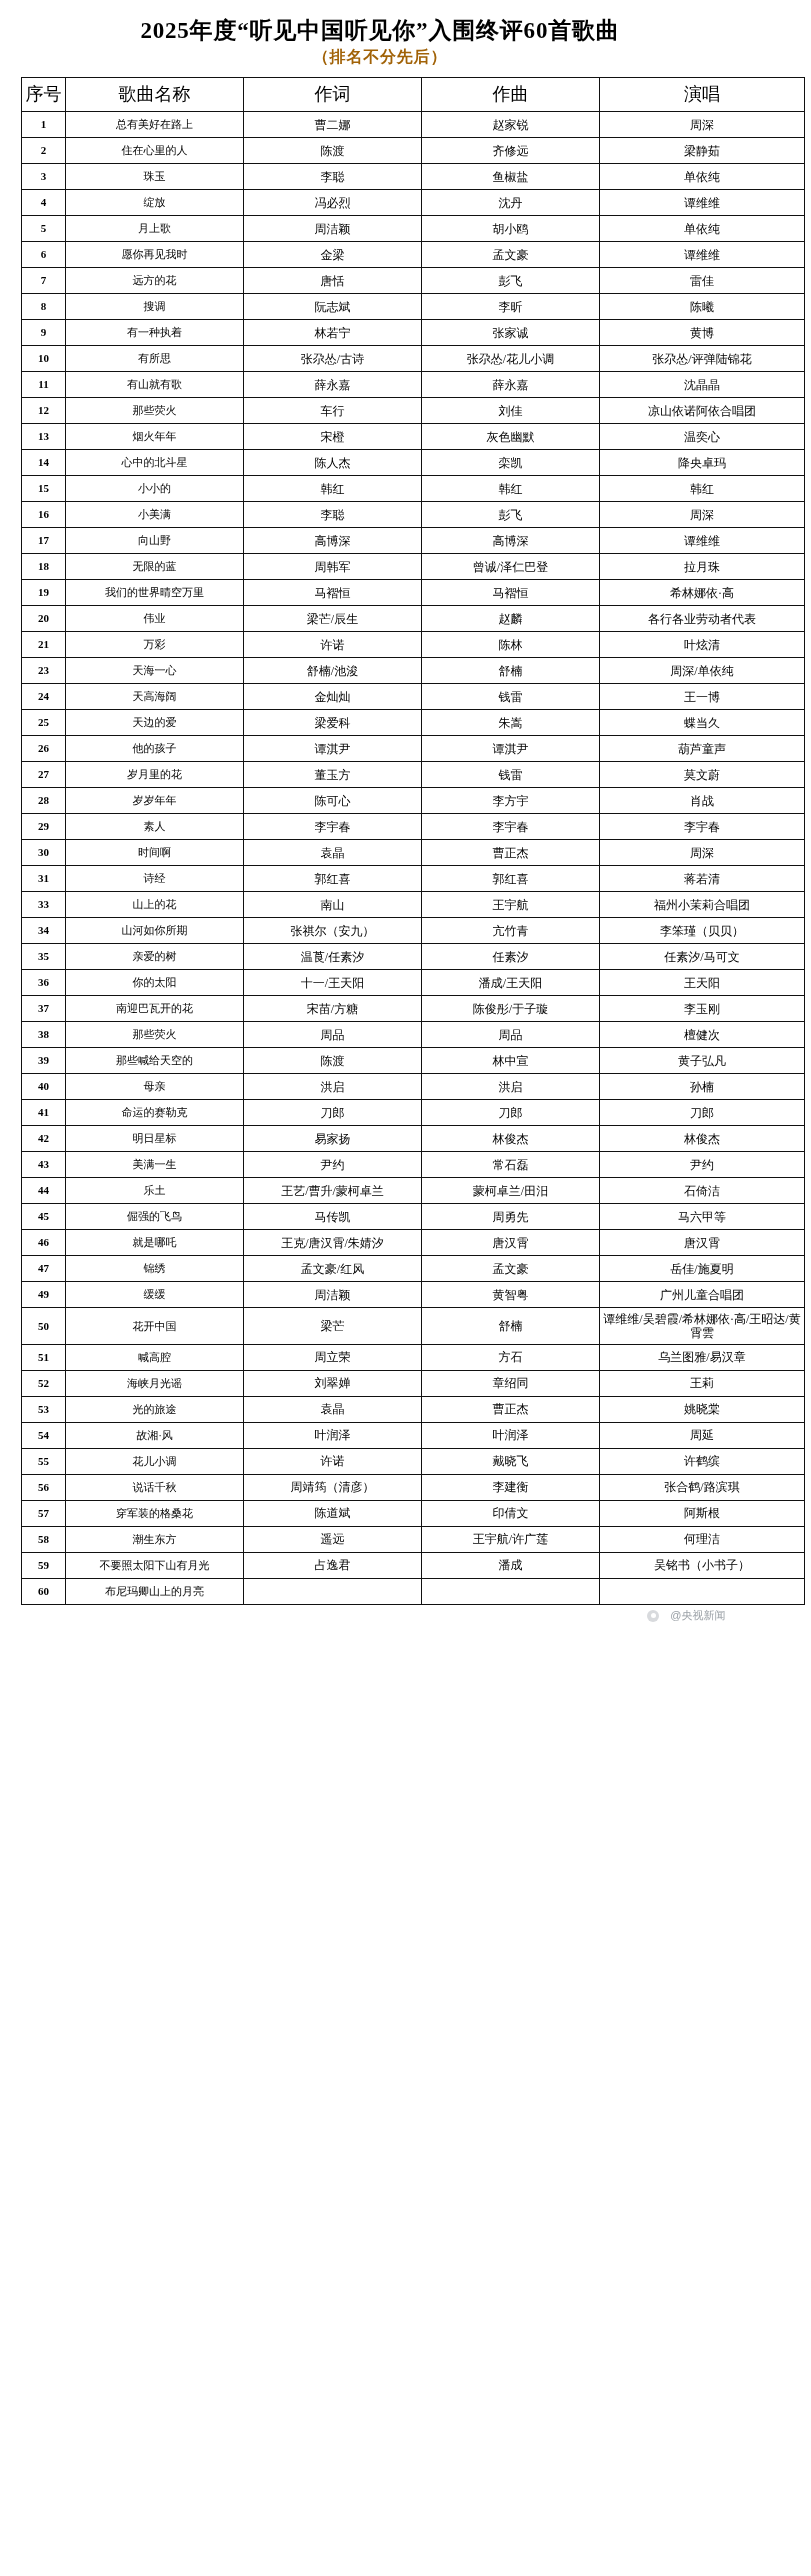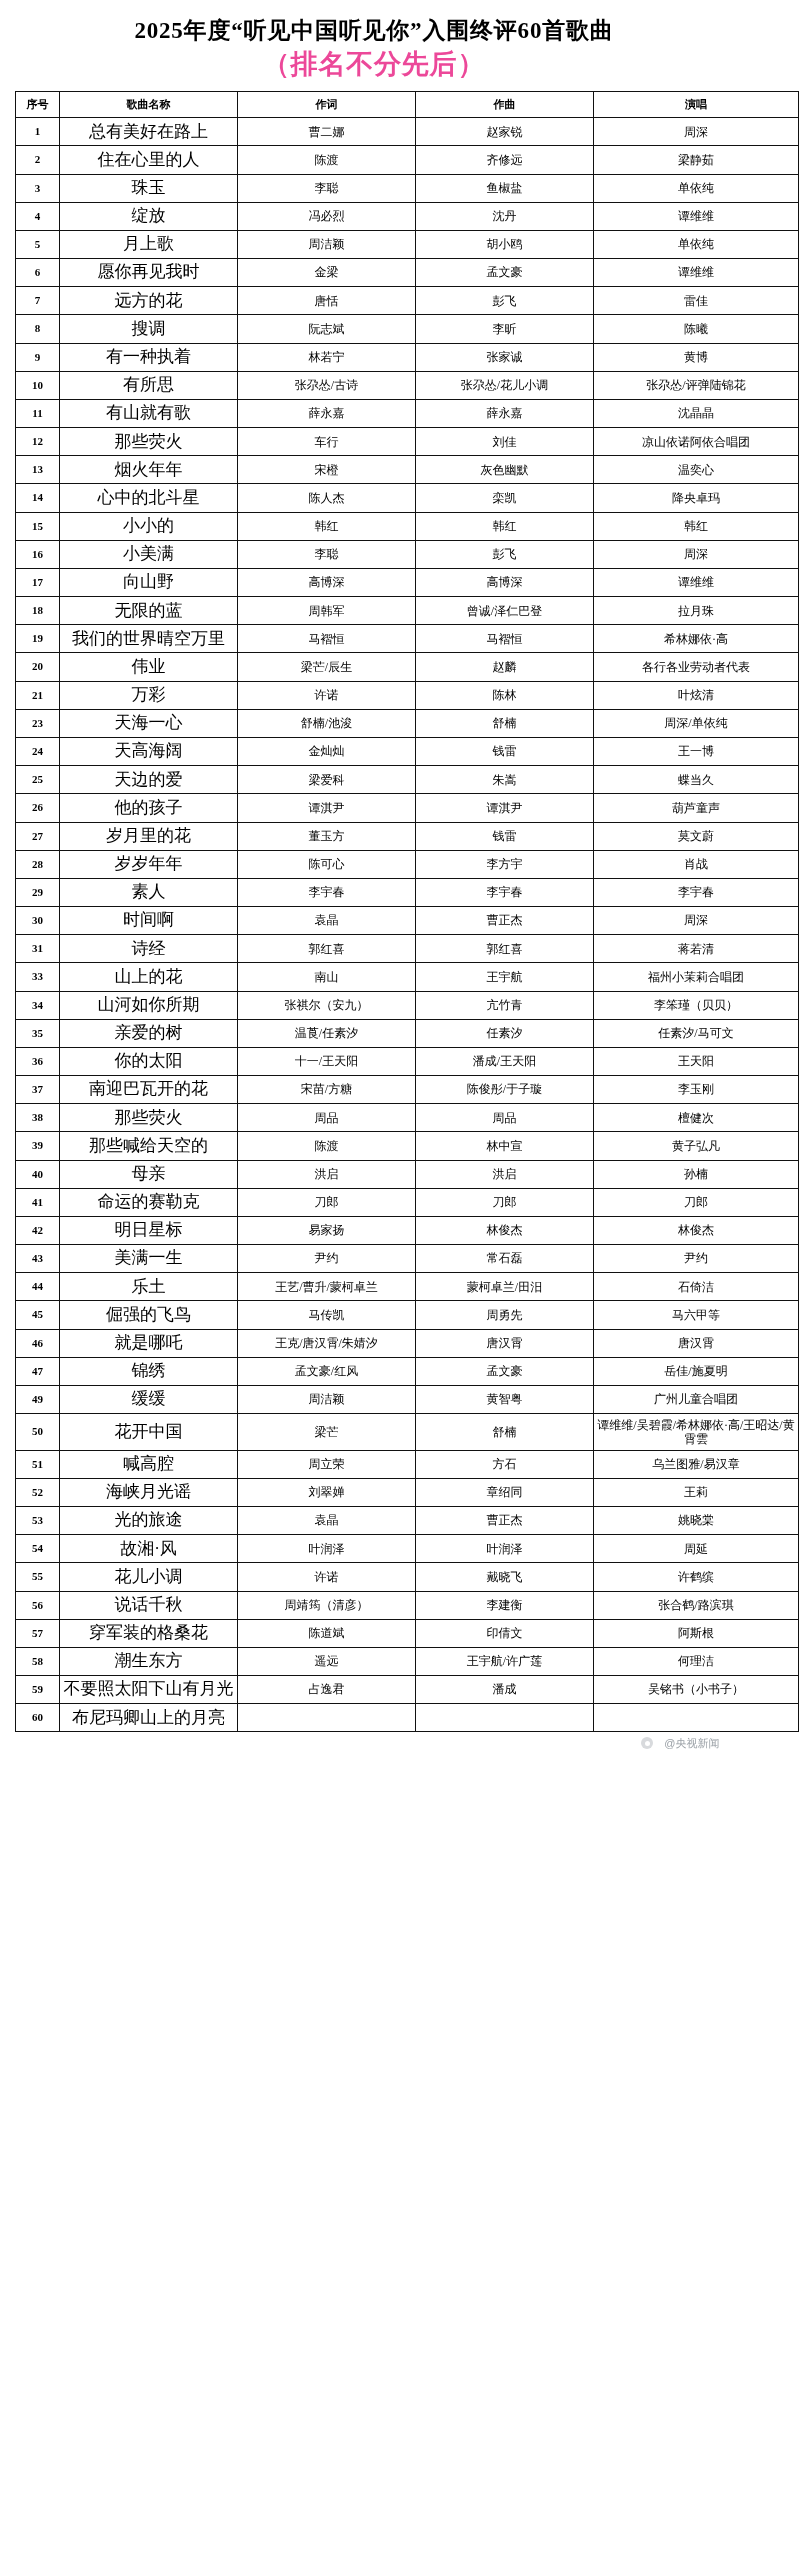--- a/index.html
+++ b/index.html
@@ -10,41 +10,42 @@
   body {
     width: 812px;
     font-family: "Liberation Sans", sans-serif;
     color: #000000;
   }
   .page {
     width: 748px;
     box-sizing: border-box;
     padding: 12px 15px 8.5px 15px;
     background: #ffffff;
+    margin-left: 6px;
   }
   .title-block {
     text-align: center;
     margin: 5px 0 8.5px 0;
   }
   .title-main {
     font-family: "Liberation Serif", serif;
     font-weight: bold;
     font-size: 23px;
     letter-spacing: 0.8px;
     line-height: 1.25;
     color: #000;
   }
   .title-sub {
     font-family: "Liberation Serif", serif;
     font-weight: bold;
-    font-size: 27px;
+    font-size: 16px;
     letter-spacing: 0.8px;
     line-height: 1.3;
     margin-top: 1.7px;
-    color: #ec4899;
+    color: #a16207;
   }
   table.songs {
     width: 100%;
     border-collapse: collapse;
     table-layout: fixed;
     border: 1.7px solid #111;
   }
   table.songs col.c-idx   { width: 44px; }
   table.songs col.c-song  { width: 178px; }
   table.songs col.c-lyric { width: 178px; }
@@ -55,30 +56,30 @@
     border: 0.8px solid #111;
     text-align: center;
     vertical-align: middle;
     padding: 3.4px 2.5px;
     font-size: 12px;
     line-height: 1.2;
     word-break: break-all;
     font-family: "Liberation Serif", serif;
   }
   table.songs thead th {
-    font-weight: bold;
-    font-size: 11px;
+    font-weight: normal;
+    font-size: 18px;
     padding: 6px 2.5px;
   }
   table.songs td.idx {
     font-weight: bold;
     font-size: 11px;
   }
   table.songs td.song {
-    font-size: 17px;
+    font-size: 11px;
   }
   table.songs tbody tr {
     height: 26px;
   }
   .small {
     font-size: 10.6px;
   }
   .footer {
     position: relative;
     height: 22px;

